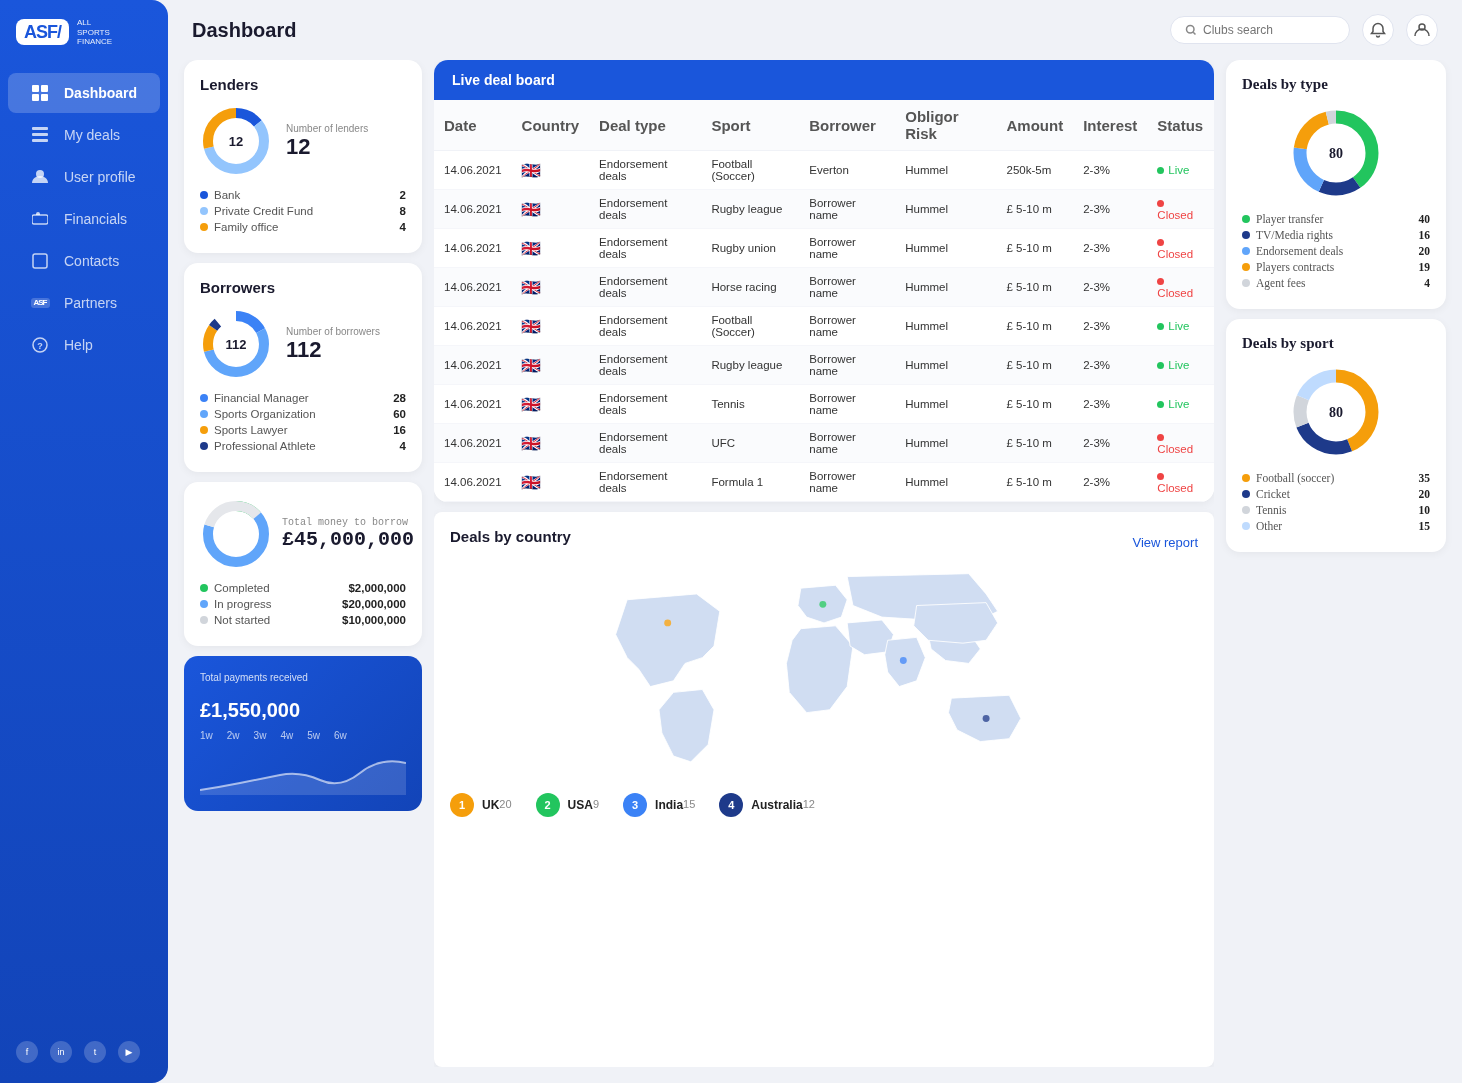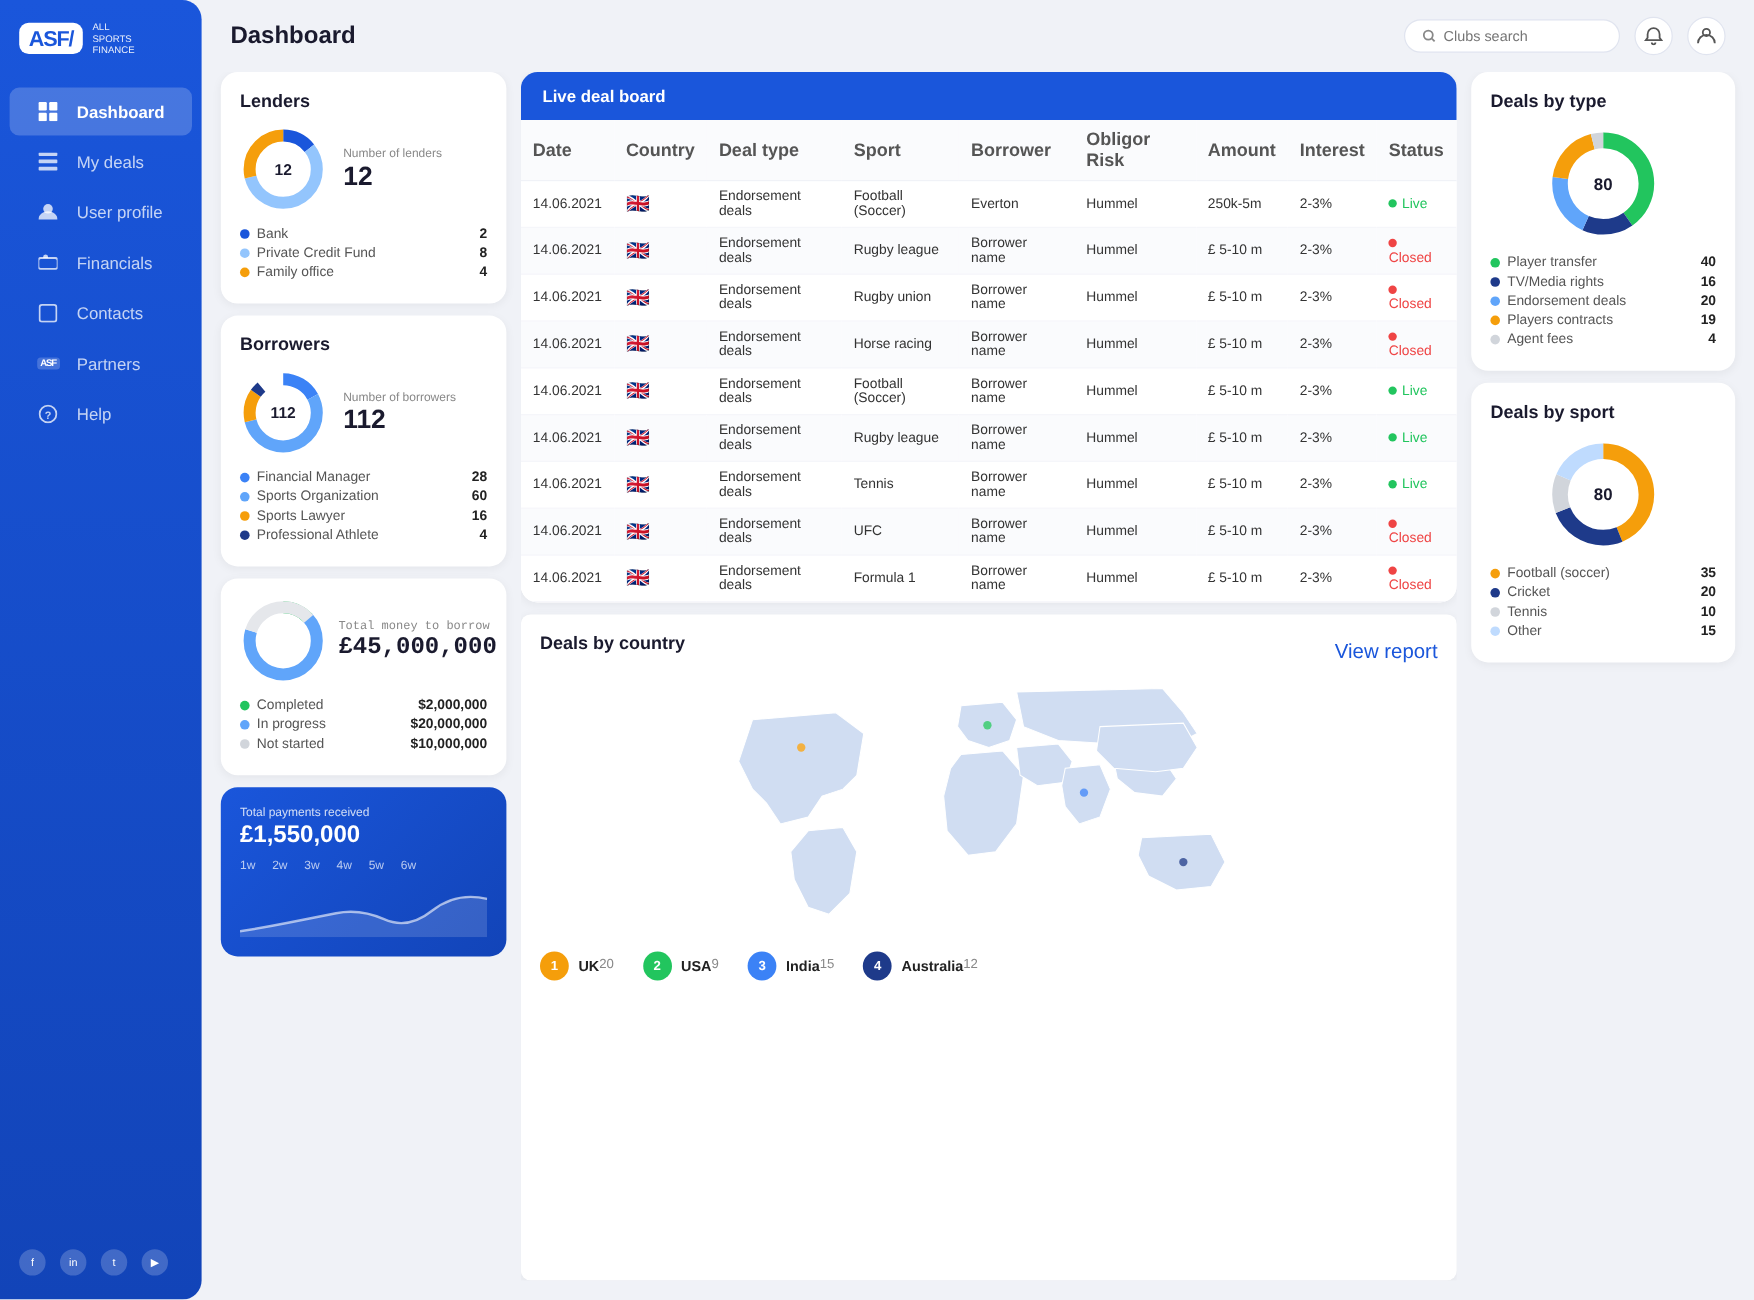--- a/index.html
+++ b/index.html
@@ -159,21 +159,21 @@
     .payments-card {
       background: linear-gradient(135deg, #1a56db 0%, #1244b8 100%);
       border-radius: 14px;
       padding: 16px;
       color: white;
       min-height: 130px;
       position: relative;
       overflow: hidden;
     }
     .payments-sublabel { font-size: 10px; opacity: 0.8; }
-    .payments-value { font-size: 20px; font-weight: 700; margin-top: 2px; }
+    .payments-value { font-size: 20px; font-weight: 700; margin-top: 16px; }
     .payments-timeline {
       display: flex; gap: 14px; margin: 8px 0 4px;
       font-size: 10px; opacity: 0.7;
     }
     .payments-chart { height: 50px; position: relative; }
 
     
     .mid-col {
       flex: 1;
       display: flex;
@@ -212,21 +212,21 @@
       padding: 16px;
       box-shadow: 0 2px 8px rgba(0,0,0,0.05);
       flex: 1;
       position: relative;
       overflow: hidden;
     }
     .country-header {
       display: flex; justify-content: space-between; align-items: center;
       margin-bottom: 8px;
     }
-    .view-report { color: #1a56db; font-size: 17px; font-weight: 500; cursor: pointer; }
+    .view-report { color: #1a56db; font-size: 13px; font-weight: 500; cursor: pointer; }
     .world-map { width: 100%; height: 220px; position: relative; }
     .country-list {
       display: flex; gap: 24px; margin-top: 8px;
     }
     .country-item { display: flex; align-items: center; gap: 8px; }
     .country-badge {
       width: 24px; height: 24px; border-radius: 50%;
       display: flex; align-items: center; justify-content: center;
       font-size: 11px; font-weight: 700; color: white; flex-shrink: 0;
     }
@@ -240,20 +240,21 @@
       display: flex;
       flex-direction: column;
       gap: 10px;
       flex-shrink: 0;
     }
     .deals-type-card, .deals-sport-card {
       background: white;
       border-radius: 14px;
       padding: 16px;
       box-shadow: 0 2px 8px rgba(0,0,0,0.05);
+      font-family: Liberation Serif, serif;
     }
 
     
     .donut-svg { width: 72px; height: 72px; }
     .donut-center { position: absolute; top: 50%; left: 50%; transform: translate(-50%, -50%); font-size: 13px; font-weight: 700; color: #1a1a2e; }
   </style>
 </head>
 <body>
 
 <div class="sidebar">

